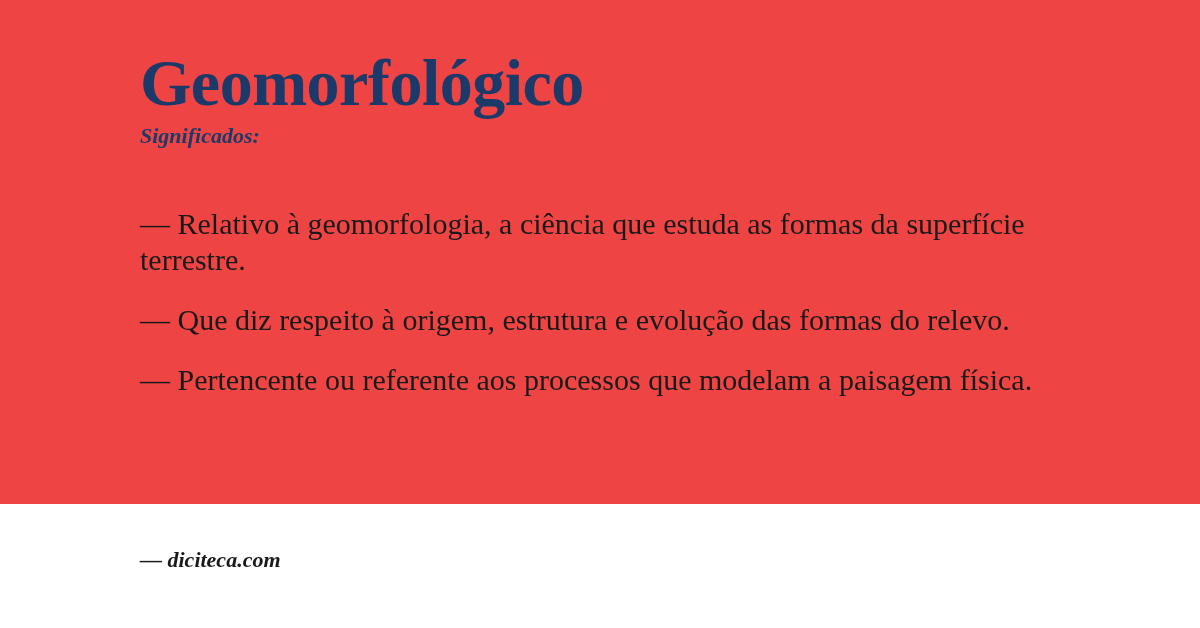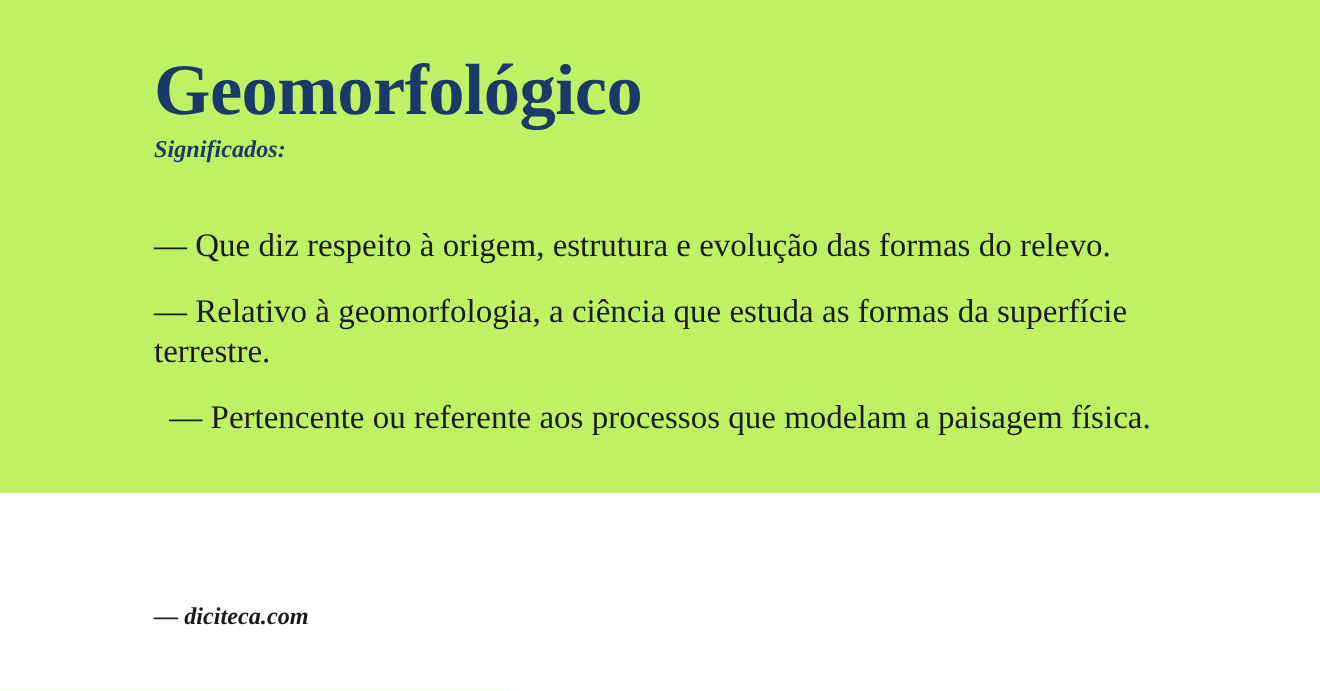--- a/index.html
+++ b/index.html
@@ -12,22 +12,22 @@
     width: 1200px;
     height: 628px;
     background: #ffffff;
     font-family: "Liberation Serif", "DejaVu Serif", serif;
     overflow: hidden;
   }
 
   .card {
     position: relative;
     width: 1200px;
-    height: 448px;
-    background: #bef264;
+    height: 504px;
+    background: #ef4444;
     box-sizing: border-box;
     padding: 0 140px;
   }
 
   
   .header {
     padding-top: 50px;
   }
 
   .entry-title {
@@ -67,21 +67,20 @@
     font-weight: 400;
     line-height: 36px;
     color: #1a1a1a;
     margin: 0 0 24px 0;
     max-width: 930px;
     text-indent: 0;
   }
 
   .definition-item:last-child {
     margin-bottom: 0;
-    text-align: center;
   }
 
   .dash {
     letter-spacing: 0;
   }
 
   
   .footer {
     position: absolute;
     left: 140px;
@@ -106,25 +105,25 @@
 <div class="card">
 
   <div class="header">
     <h1 class="entry-title">Geomorfológico</h1>
     <h2 class="entry-subtitle">Significados:</h2>
   </div>
 
   <ul class="definitions">
     <li class="definition-item">
       <span class="dash">—</span>
-      <span>Que diz respeito à origem, estrutura e evolução das formas do relevo.</span>
+      <span>Relativo à geomorfologia, a ciência que estuda as formas da superfície terrestre.</span>
     </li>
     <li class="definition-item">
       <span class="dash">—</span>
-      <span>Relativo à geomorfologia, a ciência que estuda as formas da superfície terrestre.</span>
+      <span>Que diz respeito à origem, estrutura e evolução das formas do relevo.</span>
     </li>
     <li class="definition-item">
       <span class="dash">—</span>
       <span>Pertencente ou referente aos processos que modelam a paisagem física.</span>
     </li>
   </ul>
 
   <div class="footer">
     <p class="source">
       <span class="dash">—</span>

